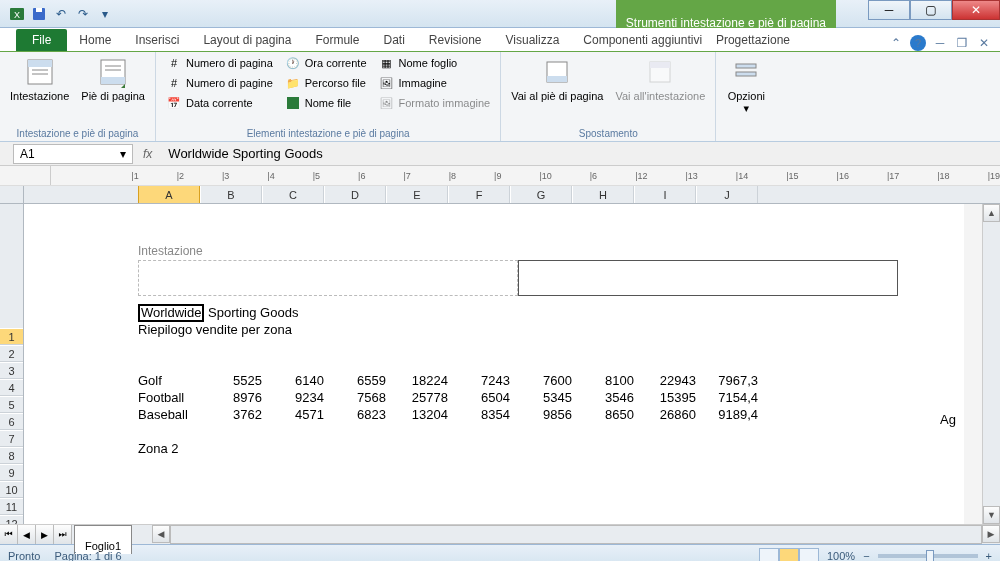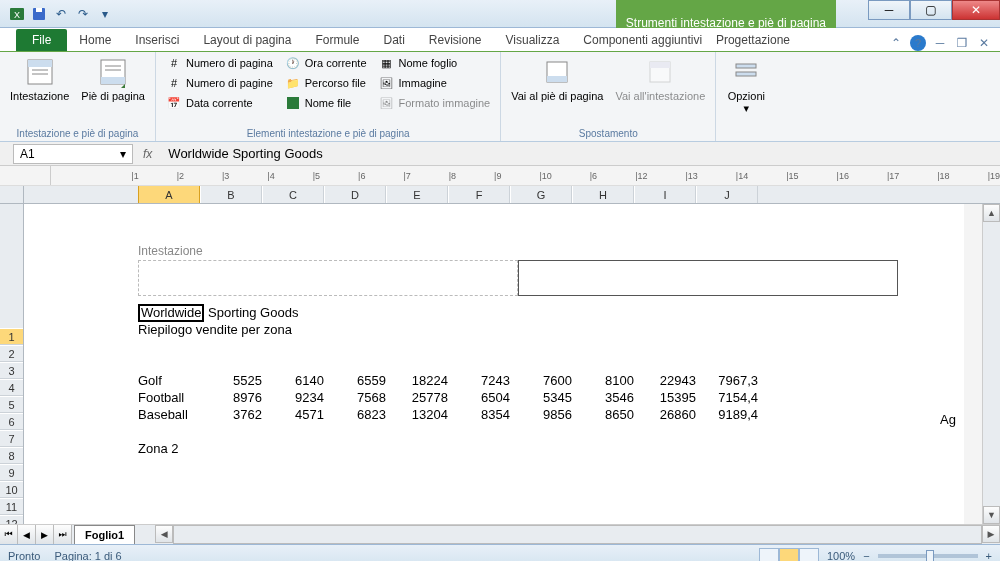--- a/index.html
+++ b/index.html
@@ -72,21 +72,21 @@
 .cell.r { text-align: right; }
 .a1-sel { border: 2px solid #000; display: inline-block; padding: 0 1px; line-height: 14px; }
 .vscroll { width: 18px; background: #e8ecf0; border-left: 1px solid #ccc; display: flex; flex-direction: column; }
 .scroll-btn { height: 18px; background: linear-gradient(#fdfdfd,#e0e4e8); border: 1px solid #bbb; display: flex; align-items: center; justify-content: center; font-size: 9px; color: #555; }
 .scroll-track { flex: 1; background: #e8ecf0; }
 
 
 .bottom-strip { height: 20px; display: flex; background: #e8ecf0; border-top: 1px solid #ccc; }
 .tab-nav { display: flex; }
 .tab-nav-btn { width: 18px; border-right: 1px solid #bbb; display: flex; align-items: center; justify-content: center; font-size: 9px; background: linear-gradient(#fdfdfd,#e0e4e8); }
-.sheet-tab { background: #fff; border: 1px solid #888; border-bottom: none; padding: 3px 10px; font-size: 11px; font-weight: bold; margin-left: 2px; }
+.sheet-tab { background: #fff; border: 1px solid #888; border-bottom: none; padding: 14px 10px; font-size: 11px; font-weight: normal; margin-left: 2px; }
 .hscroll { flex: 1; display: flex; margin-left: 20px; }
 .hscroll .scroll-track { flex: 1; border: 1px solid #bbb; }
 
 
 .status-bar { height: 22px; background: linear-gradient(#e8f0f8,#d4e4f0); border-top: 1px solid #9db8d6; display: flex; align-items: center; font-size: 11px; color: #3a5a7a; padding: 0 8px; gap: 14px; }
 .status-right { margin-left: auto; display: flex; align-items: center; gap: 8px; }
 .view-btns { display: flex; }
 .view-btn { width: 20px; height: 16px; border: 1px solid #9db8d6; background: #eef4fa; }
 .view-btn.active { background: #fdd87a; }
 .zoom-slider { width: 100px; height: 4px; background: #b0c4d8; position: relative; }

